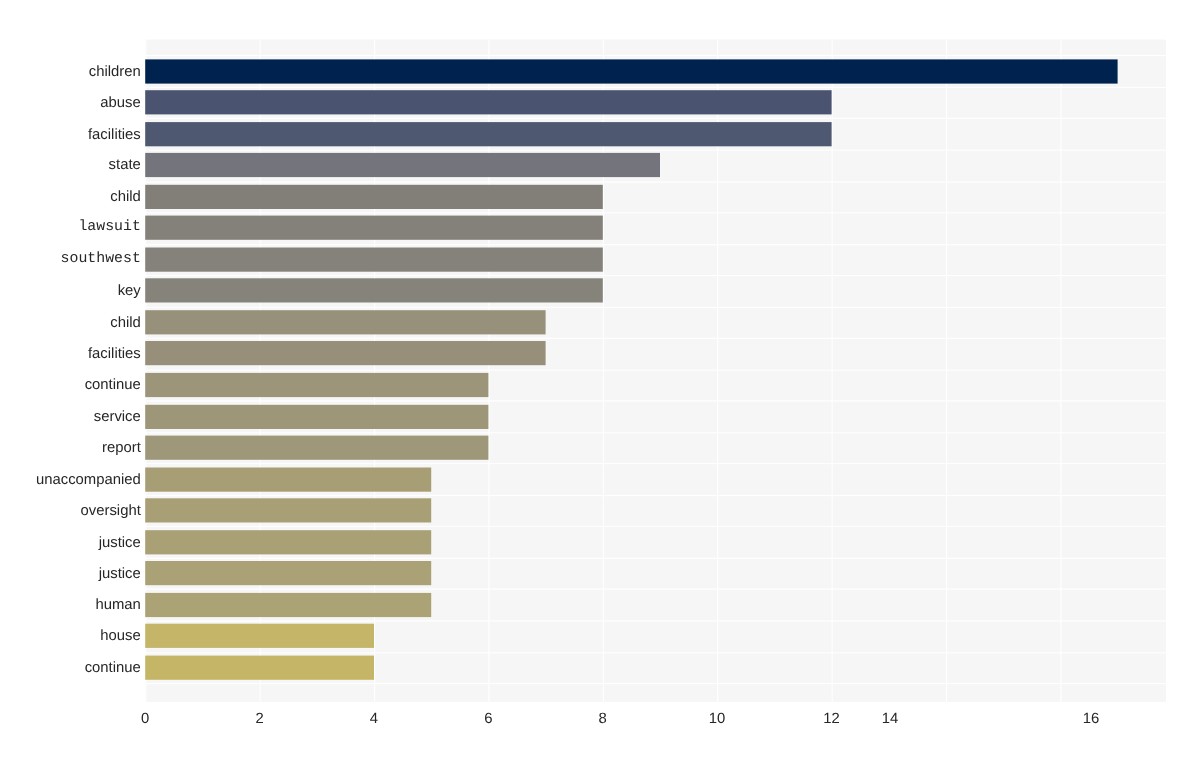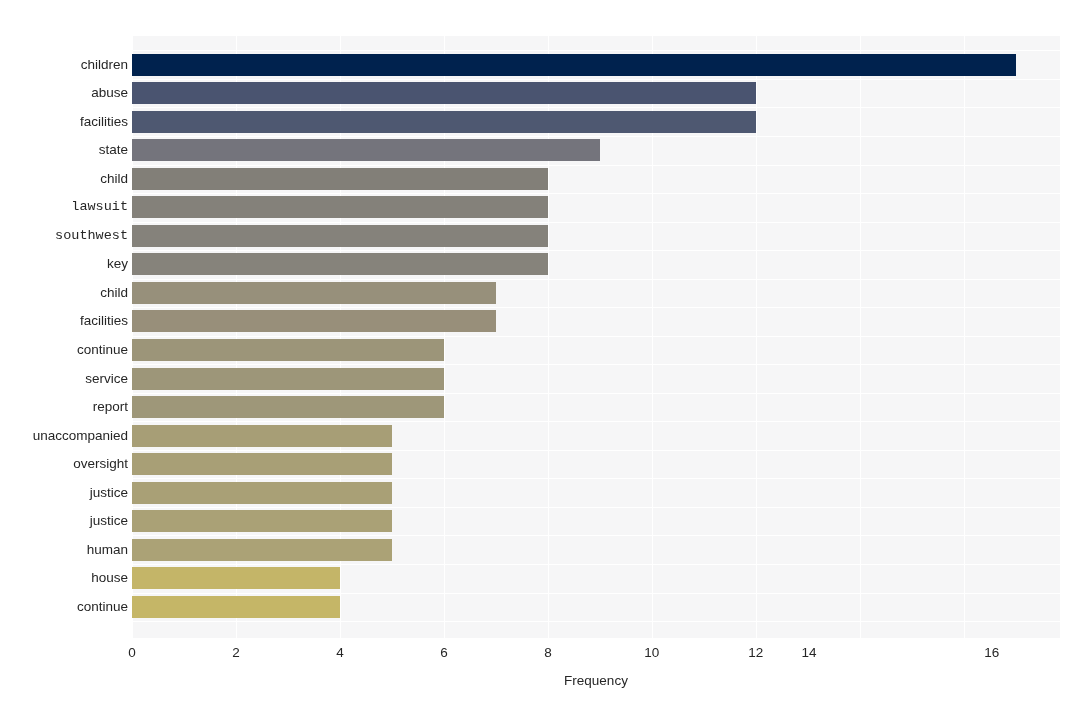--- a/index.html
+++ b/index.html
@@ -204,15 +204,14 @@
       <div class="xtick" style="left: 235.978px;">2</div>
       <div class="xtick" style="left: 339.955px;">4</div>
       <div class="xtick" style="left: 443.933px;">6</div>
       <div class="xtick" style="left: 547.91px;">8</div>
       <div class="xtick" style="left: 651.888px;">10</div>
       <div class="xtick" style="left: 755.866px;">12</div>
       <div class="xtick" style="left: 809px;">14</div>
       <div class="xtick" style="left: 963.821px; margin-left: 28px;">16</div>
     </div>
 
-  <div id="xaxis-label">Frequency</div>
 
 </div>
 
 </body></html>

